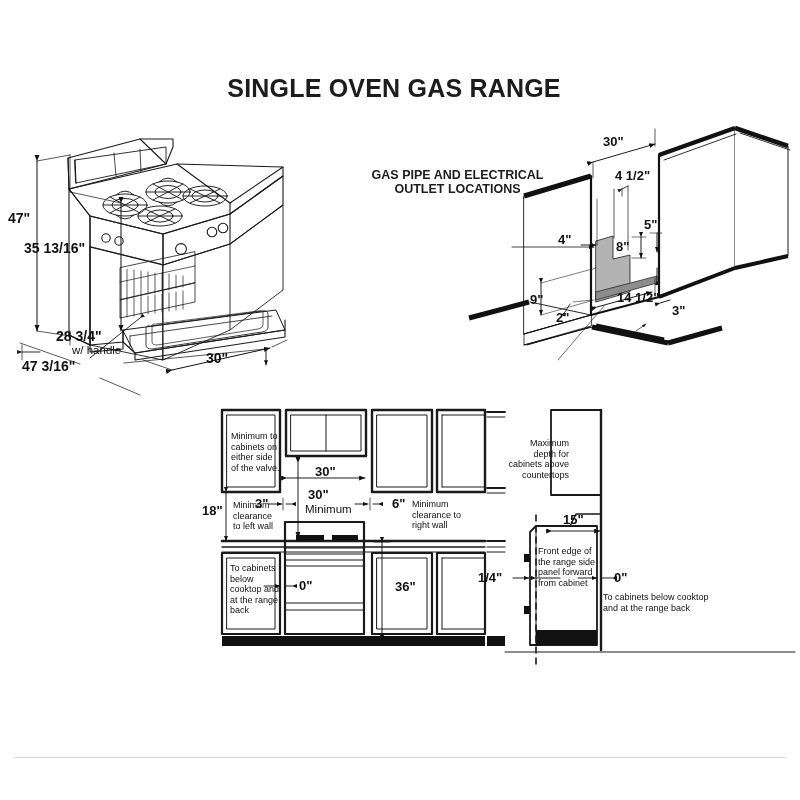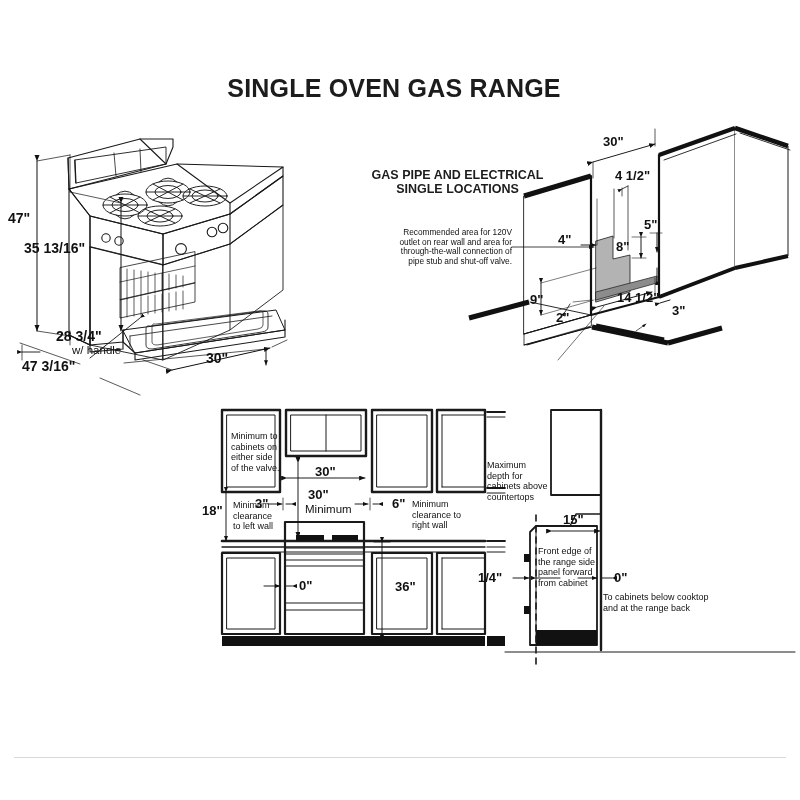--- a/index.html
+++ b/index.html
@@ -344,27 +344,23 @@
 
   <div class="dim lg" style="left:8px;top:210px;">47"</div>
   <div class="dim lg" style="left:24px;top:240px;">35 13/16"</div>
   <div class="dim lg" style="left:56px;top:328px;">28 3/4"</div>
   <div class="dim sm" style="left:72px;top:344px;font-weight:normal;">w/ handle</div>
   <div class="dim lg" style="left:22px;top:358px;">47 3/16"</div>
   <div class="dim lg" style="left:206px;top:350px;">30"</div>
 
   <div class="sec-title" style="left:370px;top:168px;width:175px;">
     <span>GAS PIPE AND ELECTRICAL</span><br>
-    <span>SINGLE LOCATIONS</span>
+    <span>OUTLET LOCATIONS</span>
   </div>
 
-  <div class="note r" style="left:372px;top:228px;width:140px;">Recommended area for 120V
-outlet on rear wall and area for
-through-the-wall connection of
-pipe stub and shut-off valve.</div>
 
   <div class="dim" style="left:603px;top:134px;">30"</div>
   <div class="dim" style="left:615px;top:168px;">4 1/2"</div>
   <div class="dim" style="left:558px;top:232px;">4"</div>
   <div class="dim" style="left:616px;top:239px;">8"</div>
   <div class="dim" style="left:644px;top:217px;">5"</div>
   <div class="dim" style="left:530px;top:292px;">9"</div>
   <div class="dim" style="left:556px;top:310px;">2"</div>
   <div class="dim" style="left:617px;top:290px;">14 1/2"</div>
   <div class="dim" style="left:672px;top:303px;">3"</div>
@@ -372,31 +368,36 @@
   <div class="cab-note l" style="left:231px;top:431px;width:50px;">Minimum to
 cabinets on
 either side
 of the valve.</div>
   <div class="cab-note l" style="left:233px;top:500px;width:52px;">Minimum
 clearance
 to left wall</div>
   <div class="cab-note l" style="left:412px;top:499px;width:58px;">Minimum
 clearance to
 right wall</div>
+  <div class="cab-note l" style="left:230px;top:563px;width:52px;">To cabinets
+below
+cooktop and
+at the range
+back</div>
 
   <div class="dim" style="left:315px;top:464px;">30"</div>
   <div class="dim" style="left:202px;top:503px;">18"</div>
   <div class="dim" style="left:255px;top:496px;">3"</div>
   <div class="dim" style="left:308px;top:487px;">30"</div>
   <div class="dim sm" style="left:305px;top:503px;font-weight:normal;">Minimum</div>
   <div class="dim" style="left:392px;top:496px;">6"</div>
   <div class="dim" style="left:299px;top:578px;">0"</div>
   <div class="dim" style="left:395px;top:579px;">36"</div>
 
-  <div class="cab-note r" style="left:487px;top:460px;width:82px;">Maximum
+  <div class="cab-note r" style="left:487px;top:438px;width:82px;text-align:right;">Maximum
 depth for
 cabinets above
 countertops</div>
   <div class="cab-note l" style="left:603px;top:592px;width:150px;">To cabinets below cooktop
 and at the range back</div>
   <div class="cab-note l" style="left:538px;top:546px;width:62px;">Front edge of
 the range side
 panel forward
 from cabinet</div>
 

